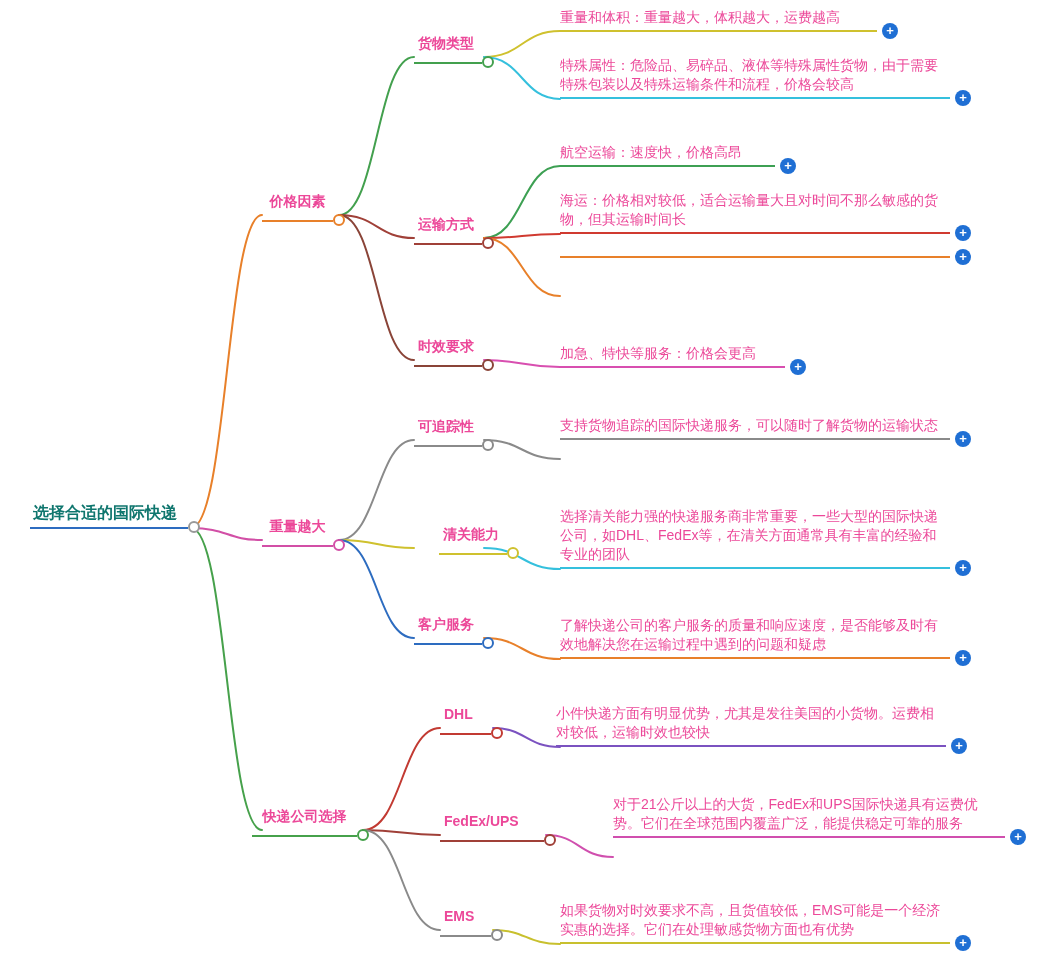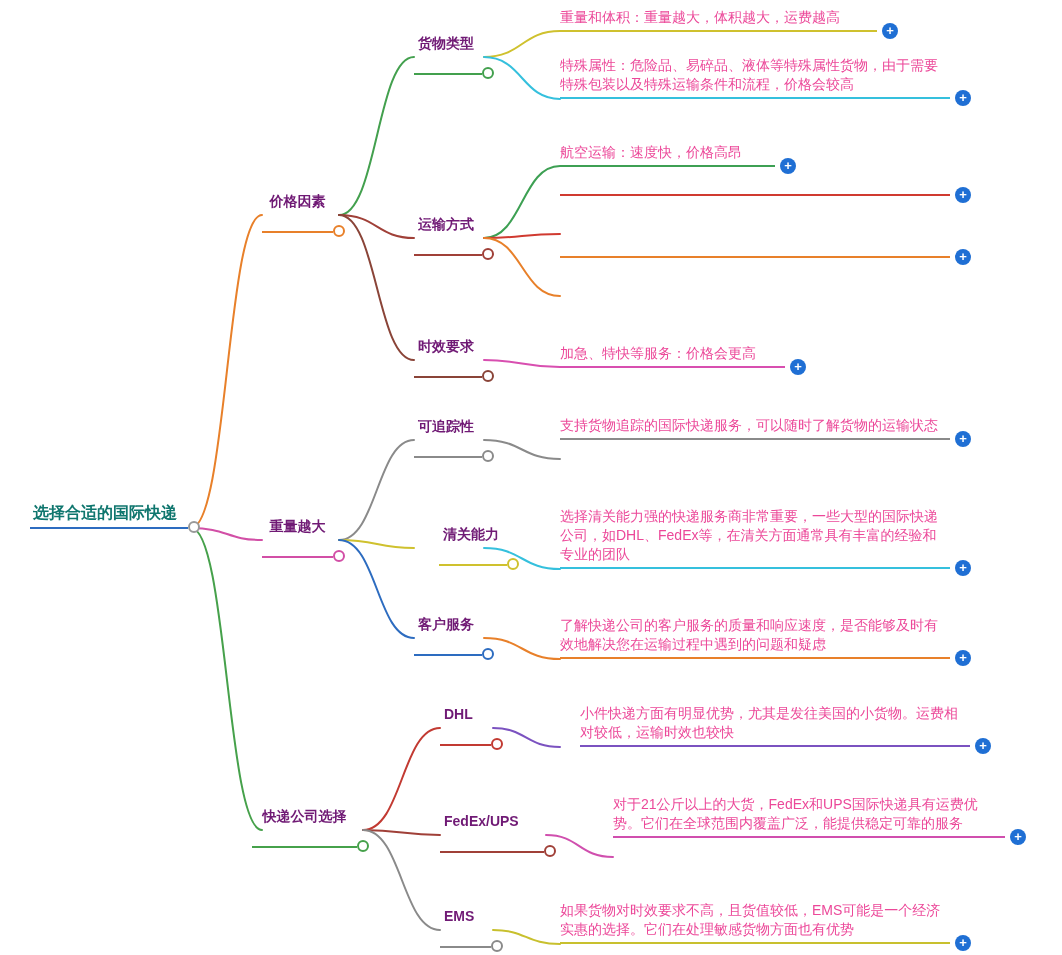--- a/index.html
+++ b/index.html
@@ -2,22 +2,22 @@
 <html><head>
 <meta charset="utf-8">
 <style>
   html,body{margin:0;padding:0;background:#ffffff;}
   .canvas{
     position:relative;width:1062px;height:955px;background:#fff;overflow:hidden;
     font-family:"Liberation Sans","DejaVu Sans",sans-serif;
   }
   .links{position:absolute;left:0;top:0;}
   .node{
-    position:absolute;border-bottom:2px solid #999;padding-bottom:20px;
-    font-size:14px;font-weight:700;color:#701a75;line-height:19px;text-align:center;
+    position:absolute;border-bottom:2px solid #999;padding-bottom:9px;
+    font-size:14px;font-weight:700;color:#ec4899;line-height:19px;text-align:center;
     white-space:nowrap;
   }
   .node.n2{text-align:left;padding-left:4px;}
   .node.root{font-size:16px;line-height:21px;padding-bottom:4px;color:#0f766e;text-align:left;padding-left:3px;}
   .dot{
     position:absolute;right:-12px;bottom:-6px;width:8px;height:8px;
     border:2px solid #999;border-radius:50%;background:#fff;
   }
   .leaf{
     position:absolute;border-bottom:2px solid #999;padding-bottom:3px;
@@ -138,20 +138,21 @@
   <div class="leaf" style="left:560px;top:56px;width:390px;border-color:#35c0dd;">
     <div class="ltxt">特殊属性：危险品、易碎品、液体等特殊属性货物，由于需要特殊包装以及特殊运输条件和流程，价格会较高</div>
     <span class="plus">+</span>
   </div>
 
   <div class="leaf" style="left:560px;top:143px;width:215px;border-color:#3da053;">
     <div class="ltxt">航空运输：速度快，价格高昂</div>
     <span class="plus">+</span>
   </div>
   <div class="leaf" style="left:560px;top:191px;width:390px;border-color:#d03a30;">
+    <div class="ltxt">海运：价格相对较低，适合运输量大且对时间不那么敏感的货物，但其运输时间长</div>
     <span class="plus">+</span>
   </div>
   <div class="leaf" style="left:560px;top:253px;width:390px;border-color:#e8802a;">
     <span class="plus">+</span>
   </div>
 
   <div class="leaf" style="left:560px;top:344px;width:225px;border-color:#d84fb0;">
     <div class="ltxt">加急、特快等服务：价格会更高</div>
     <span class="plus">+</span>
   </div>
@@ -164,21 +165,21 @@
   <div class="leaf" style="left:560px;top:507px;width:390px;border-color:#35c0dd;">
     <div class="ltxt">选择清关能力强的快递服务商非常重要，一些大型的国际快递公司，如DHL、FedEx等，在清关方面通常具有丰富的经验和专业的团队</div>
     <span class="plus">+</span>
   </div>
 
   <div class="leaf" style="left:560px;top:616px;width:390px;border-color:#e8802a;">
     <div class="ltxt">了解快递公司的客户服务的质量和响应速度，是否能够及时有效地解决您在运输过程中遇到的问题和疑虑</div>
     <span class="plus">+</span>
   </div>
 
-  <div class="leaf" style="left:580px;top:704px;width:390px;border-color:#7b52c0;">
+  <div class="leaf" style="left:556px;top:704px;width:390px;border-color:#7b52c0;">
     <div class="ltxt">小件快递方面有明显优势，尤其是发往美国的小货物。运费相对较低，运输时效也较快</div>
     <span class="plus">+</span>
   </div>
 
   <div class="leaf" style="left:613px;top:795px;width:392px;border-color:#d04fae;">
     <div class="ltxt">对于21公斤以上的大货，FedEx和UPS国际快递具有运费优势。它们在全球范围内覆盖广泛，能提供稳定可靠的服务</div>
     <span class="plus">+</span>
   </div>
 
   <div class="leaf" style="left:560px;top:901px;width:390px;border-color:#c8c02e;">

